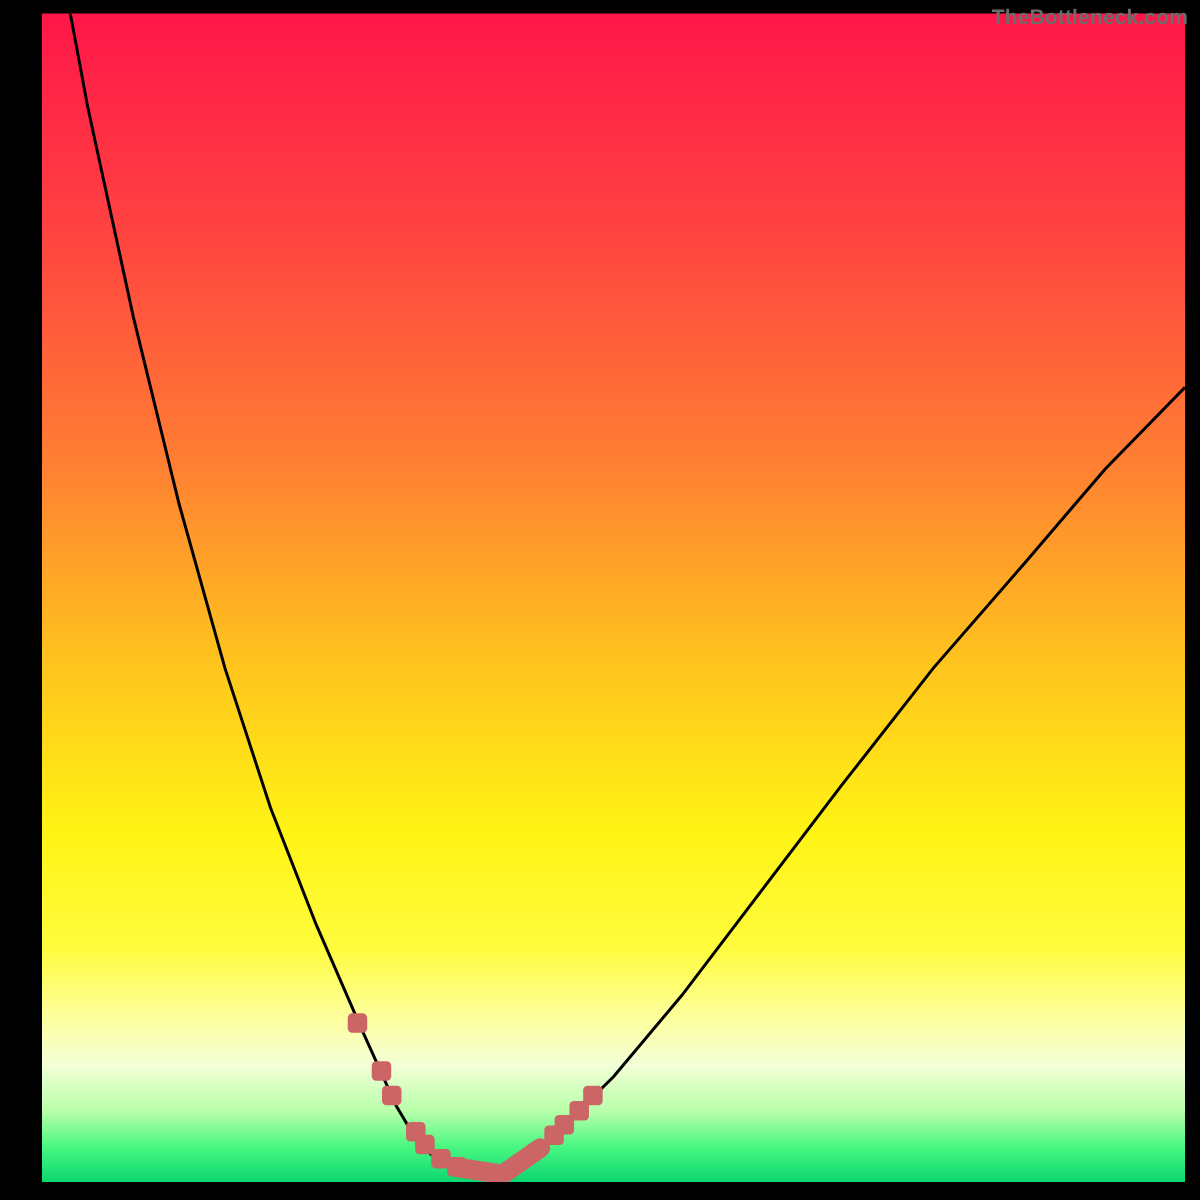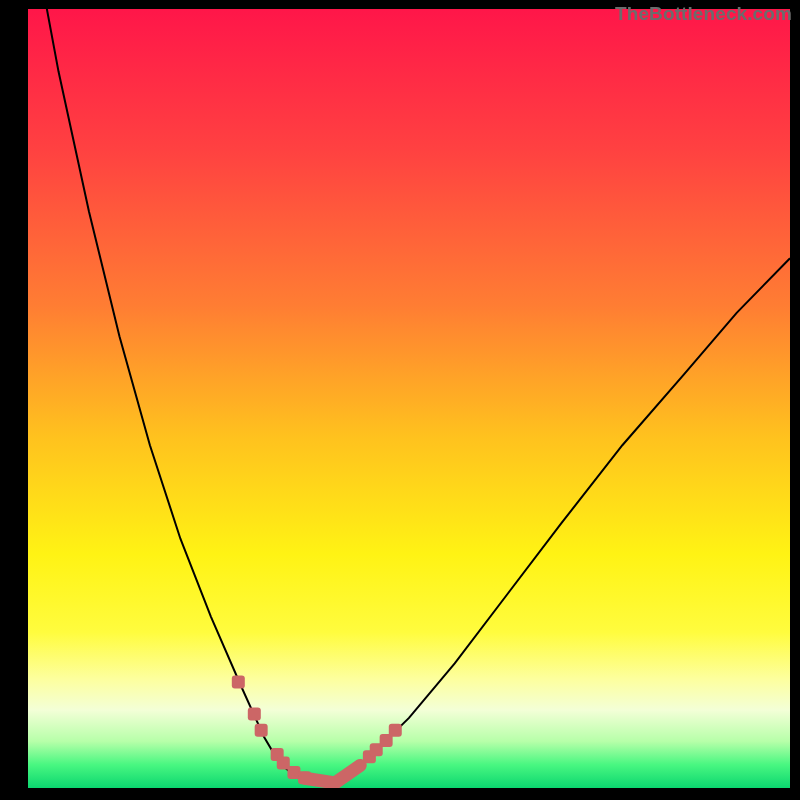--- a/index.html
+++ b/index.html
@@ -43,21 +43,21 @@
     left: 0;
     top: 0;
     width: 100%;
     height: 100%;
   }
   .attr {
     position: absolute;
     top: 3px;
     right: 8px;
     font-family: Arial, Helvetica, sans-serif;
-    font-size: 19px;
+    font-size: 14px;
     font-weight: 600;
     color: #6c6c6c;
     letter-spacing: 0.1px;
   }
 </style>
 </head>
 <body>
 
 <div class="plot-wrap">
   <div class="vgrad"></div>

